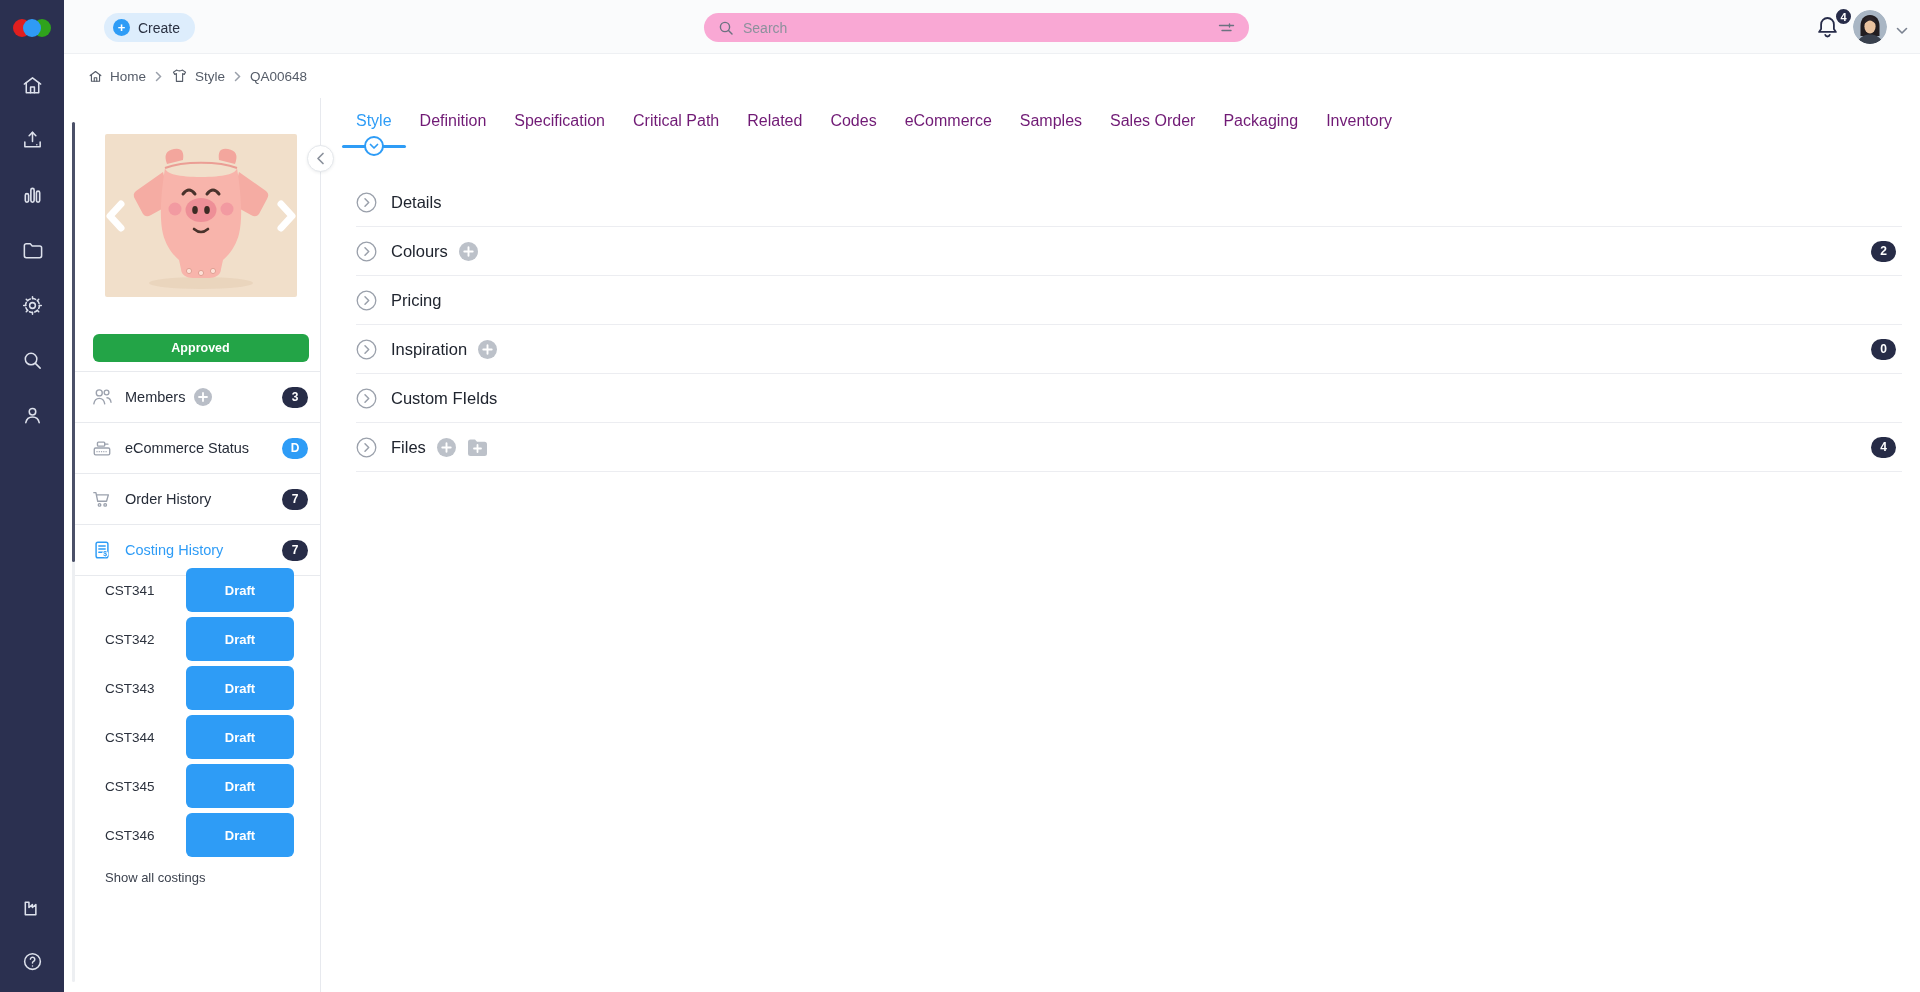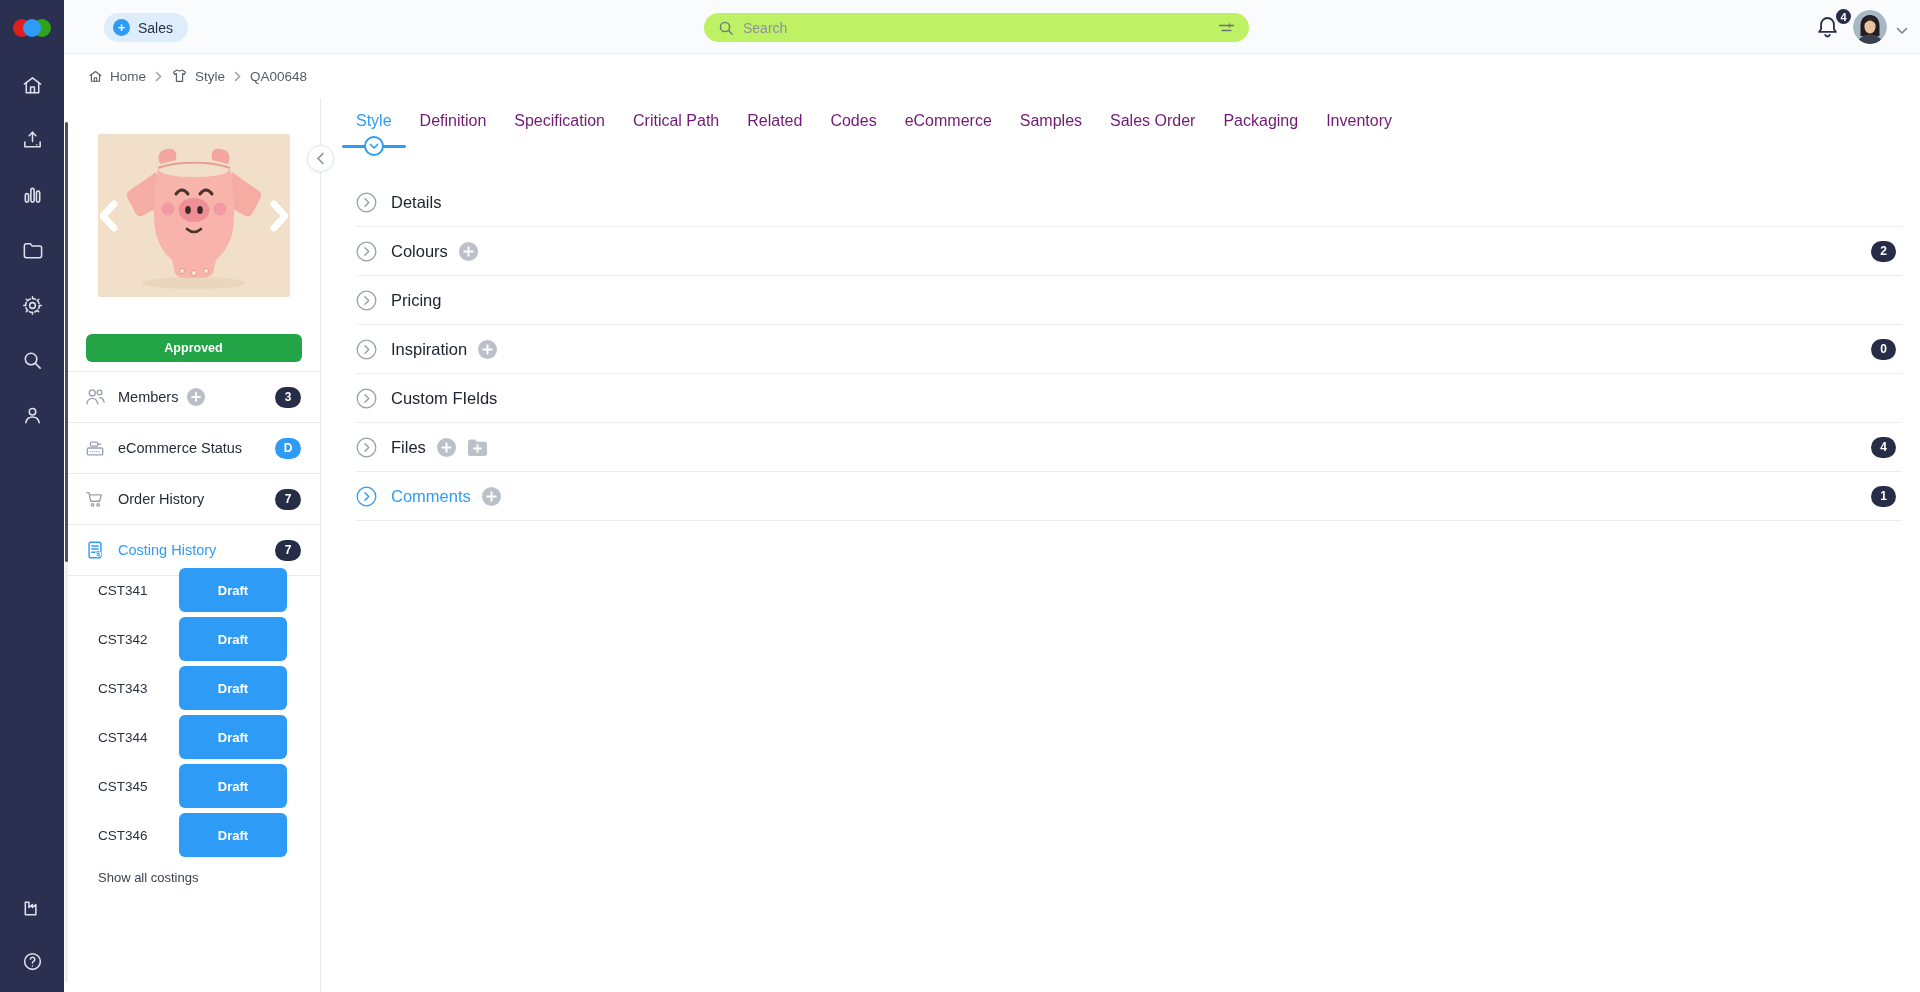--- a/index.html
+++ b/index.html
@@ -17,39 +17,39 @@
   .rail-btn { width:34px; height:34px; display:flex; align-items:center; justify-content:center; border-radius:8px; cursor:pointer; }
 
   
   .topbar { position:absolute; left:64px; top:0; right:0; height:54px; background:#fafbfc;
     border-bottom:1px solid #eef0f3; z-index:4; }
   .create-btn { position:absolute; left:40px; top:13px; height:29px; padding:0 15px 0 9px;
     background:#ddedfc; border-radius:15px; display:flex; align-items:center; gap:8px; cursor:pointer; }
   .create-plus { width:17px; height:17px; border-radius:50%; background:#2e9cf6; color:#fff;
     display:flex; align-items:center; justify-content:center; font-size:13px; line-height:1; font-weight:700; }
   .create-label { font-size:14px; color:#2a3142; }
-  .searchbar { position:absolute; left:640px; top:13px; width:545px; height:29px; background:#bef264;
+  .searchbar { position:absolute; left:640px; top:13px; width:545px; height:29px; background:#f9a8d4;
     border-radius:15px; display:flex; align-items:center; padding:0 14px; gap:9px; }
   .searchbar input { flex:1; border:none; outline:none; background:transparent; font-size:14px; color:#334; font-family:"Liberation Sans",sans-serif; }
   .searchbar input::placeholder { color:#8b919c; }
   .bell-wrap { position:absolute; right:76px; top:13px; width:30px; height:30px; cursor:pointer; }
   .bell-badge { position:absolute; right:-9px; top:-6px; min-width:19px; height:19px; border-radius:10px;
     background:#272c49; border:2px solid #fafbfc; color:#fff; font-size:11px; font-weight:700;
     display:flex; align-items:center; justify-content:center; padding:0 3px; }
   .avatar { position:absolute; right:33px; top:10px; width:34px; height:34px; border-radius:50%; overflow:hidden; cursor:pointer; }
   .user-caret { position:absolute; right:12px; top:21px; cursor:pointer; }
 
   
   .breadcrumb { position:absolute; left:88px; top:54px; height:44px; display:flex; align-items:center;
     gap:9px; font-size:13.5px; color:#555c68; z-index:3; }
   .crumb { display:flex; align-items:center; gap:7px; cursor:pointer; }
   .crumb.current { cursor:default; }
 
   
-  .panel { position:absolute; left:67px; top:98px; width:253px; height:894px; }
+  .panel { position:absolute; left:74px; top:98px; width:253px; height:894px; }
   .panel-scroll-track { position:absolute; left:-2px; top:24px; width:3px; height:860px; background:#edeff2; border-radius:2px; }
   .panel-scroll-thumb { position:absolute; left:-2px; top:24px; width:3px; height:440px; background:#4b5068; border-radius:2px; }
   .vdivider { position:absolute; left:320px; top:98px; width:1px; height:894px; background:#e7e9ee; }
   .collapse-btn { position:absolute; left:307px; top:145px; width:27px; height:27px; border-radius:50%;
     background:#fff; border:1px solid #e4e7eb; box-shadow:0 1px 3px rgba(40,50,70,.08);
     display:flex; align-items:center; justify-content:center; cursor:pointer; z-index:6; }
 
   .product-card { position:relative; width:192px; height:163px; margin:36px auto 0; }
   .product-card svg { display:block; border-radius:2px; }
   .car-arrow { position:absolute; top:50%; transform:translateY(-50%); cursor:pointer; }
@@ -169,21 +169,21 @@
             <path d="M9.8 9.5 a2.3 2.3 0 1 1 3.2 2.4 c-0.8 0.35-1 0.85-1 1.7"></path>
             <path d="M12 16.6h.01"></path>
         </svg>
       </div>
     </div>
   </aside>
 
   <header class="topbar">
     <div class="create-btn">
       <span class="create-plus">+</span>
-      <span class="create-label">Sales</span>
+      <span class="create-label">Create</span>
     </div>
     <div class="searchbar">
       <svg width="16" height="16" viewBox="0 0 16 16" fill="none" stroke="#6b7280" stroke-width="1.4" stroke-linecap="round">
         <circle cx="7" cy="7" r="4.6"></circle>
           <path d="M10.5 10.5 L14 14"></path>
       </svg>
       <input type="text" placeholder="Search" style="">
       <svg width="17" height="14" viewBox="0 0 17 14" fill="none" stroke="#6b7280" stroke-width="1.4" stroke-linecap="round">
         <path d="M1.5 4.5 H15.5"></path>
           <path d="M11.5 3 v3"></path>
@@ -478,32 +478,16 @@
         </span>
         <span class="sadd">
           <svg width="21" height="19" viewBox="0 0 21 19">
               <path d="M1 4 a2.5 2.5 0 0 1 2.5-2.5 h4.5 l2 2.3 h7.5 a2.5 2.5 0 0 1 2.5 2.5 v9.2 a2.5 2.5 0 0 1 -2.5 2.5 h-14 A2.5 2.5 0 0 1 1 15.5 Z" fill="#bcc1c9"></path>
               <path d="M10.5 7 v7 M7 10.5 h7" stroke="#fff" stroke-width="1.8" stroke-linecap="round"></path>
             </svg>
         </span>
         <span class="sbadge">4</span>
       </div>
 
-      <div class="srow active">
-        <span class="schev">
-          <svg width="21" height="21" viewBox="0 0 21 21" fill="none" stroke="#2e9cf6" stroke-width="1.3">
-              <circle cx="10.5" cy="10.5" r="9.3"></circle>
-              <path d="M9 6.8 L12.7 10.5 L9 14.2" stroke-width="1.5" stroke-linecap="round" stroke-linejoin="round"></path>
-            </svg>
-        </span>
-        <span class="stitle">Comments</span>
-        <span class="sadd">
-          <svg width="19" height="19" viewBox="0 0 18 18">
-              <circle cx="9" cy="9" r="9" fill="#bcc1c9"></circle>
-              <path d="M9 5v8 M5 9h8" stroke="#fff" stroke-width="1.8" stroke-linecap="round"></path>
-            </svg>
-        </span>
-        <span class="sbadge">1</span>
-      </div>
 
     </div>
   </main>
 </div>
 
 </body></html>

